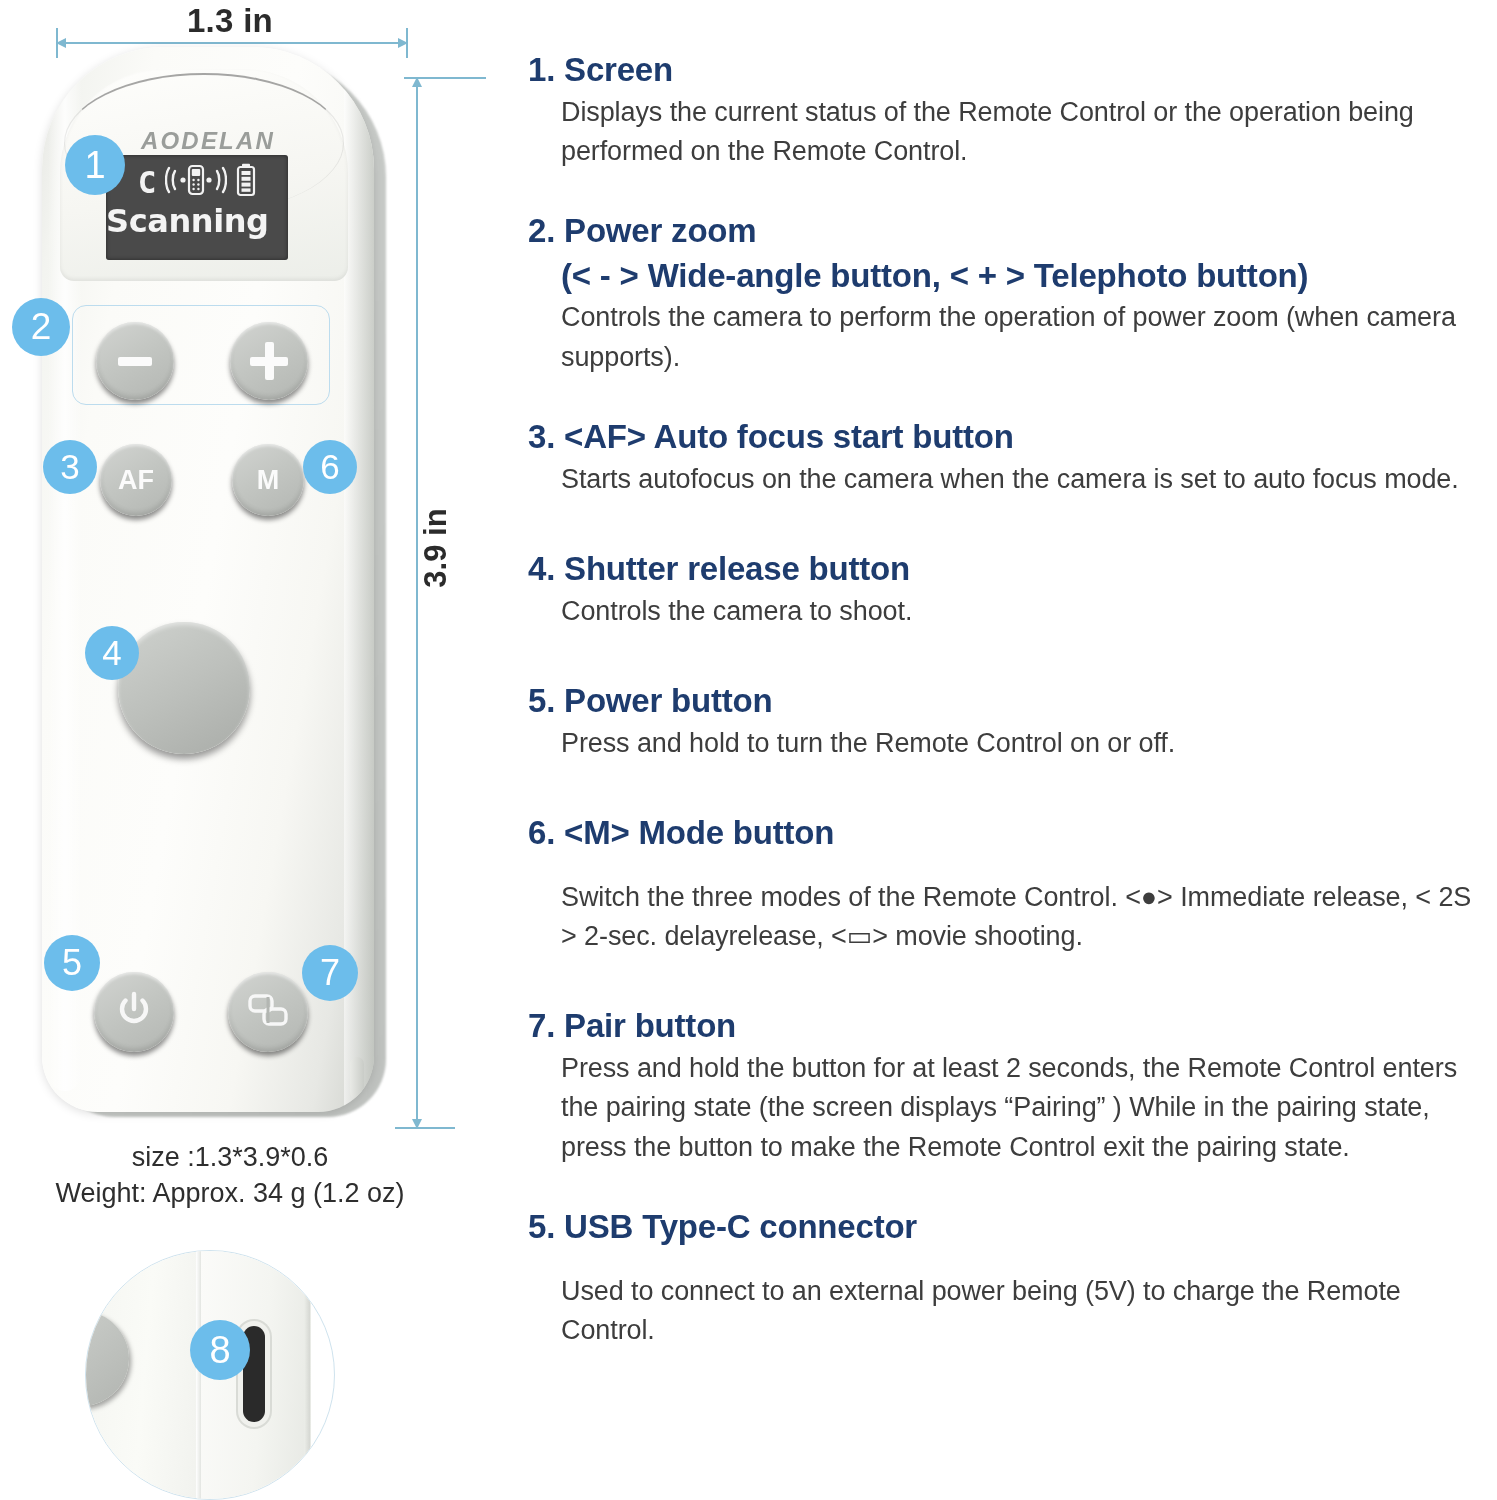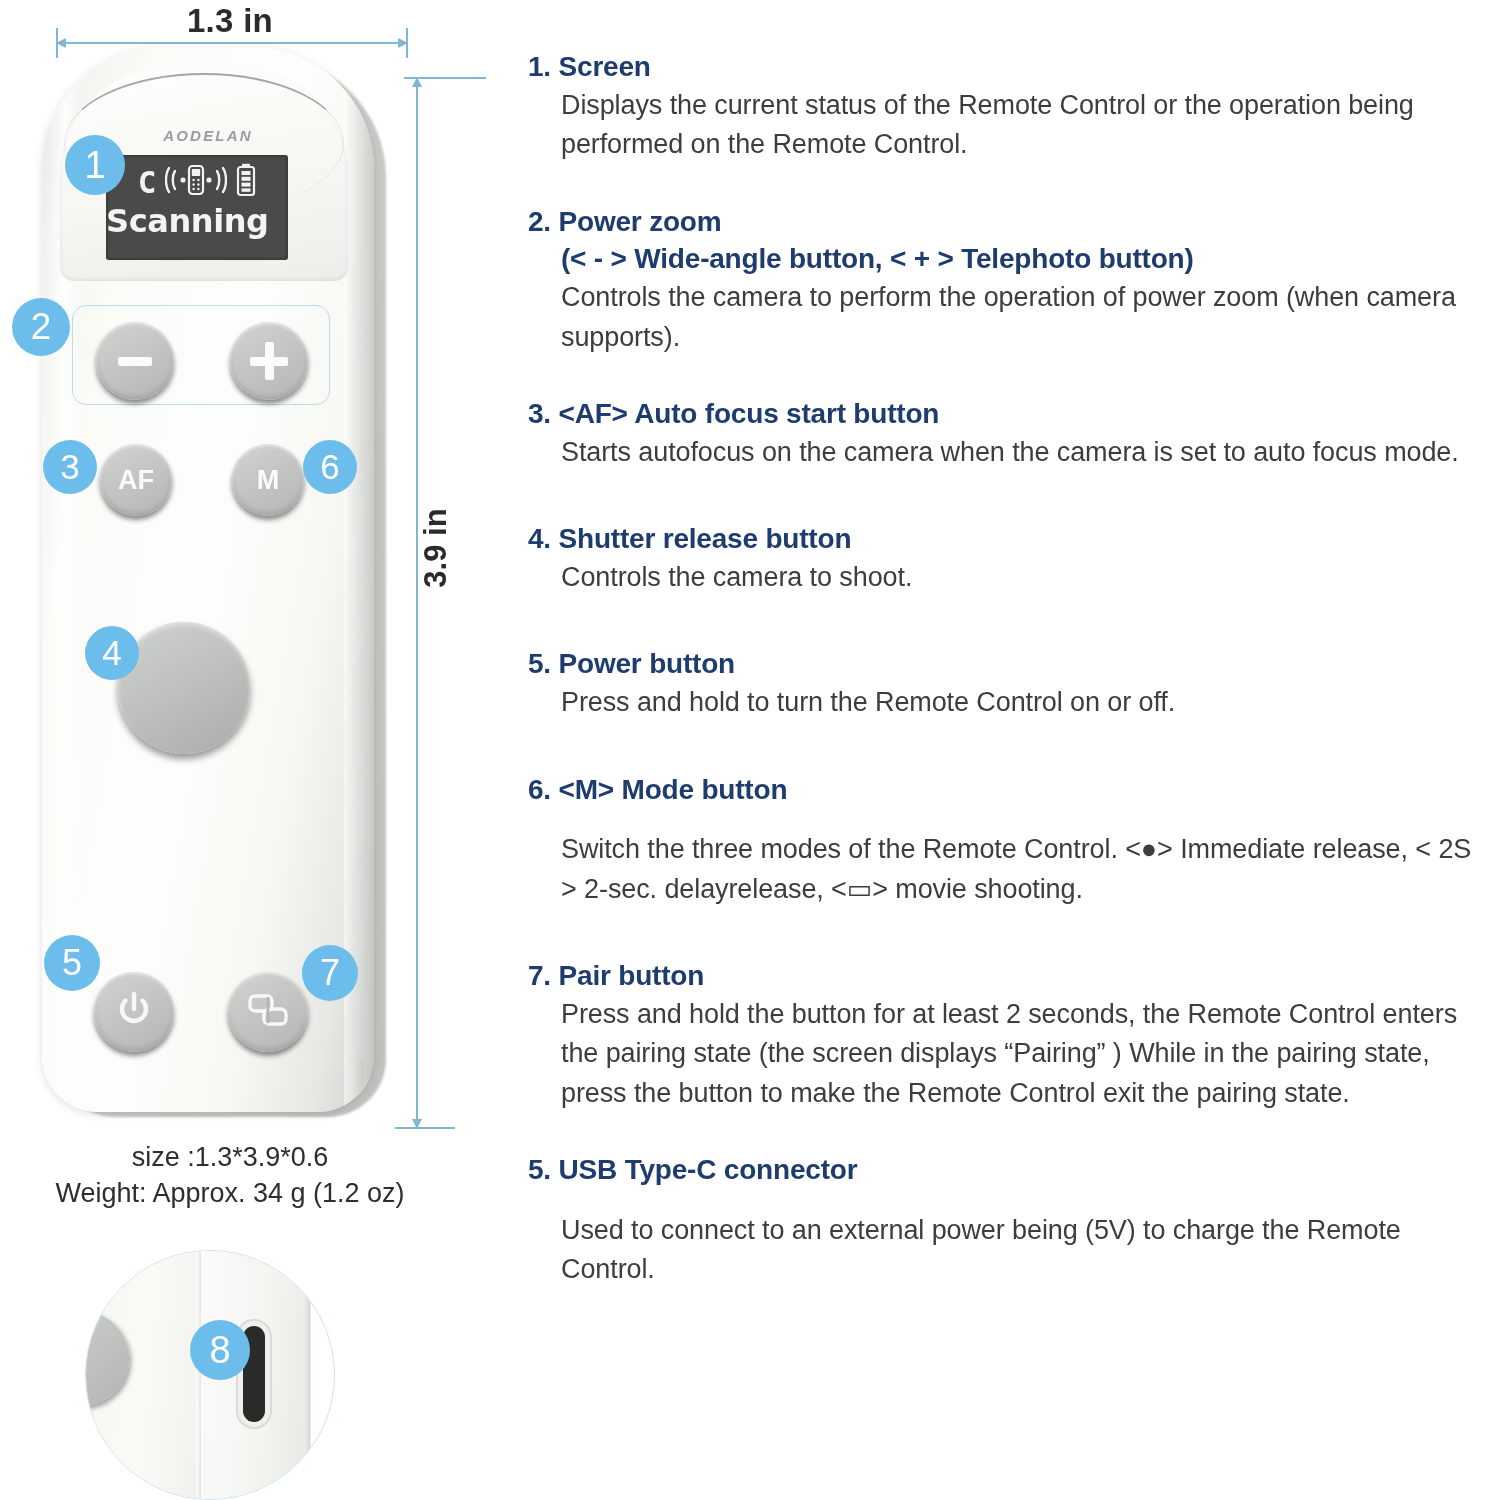--- a/index.html
+++ b/index.html
@@ -99,21 +99,21 @@
   .head-arc {
     position: absolute; left: 22px; top: 26px; width: 280px; height: 140px;
     border-radius: 50%;
     border-top: 2px solid rgba(60,60,60,.45);
     border-left: 1px solid rgba(120,120,120,.15);
     border-right: 1px solid rgba(120,120,120,.15);
     border-bottom: none;
   }
   .brand {
     position: absolute; left: 0; top: 80px; width: 332px; text-align: center;
-    font-size: 15px; font-weight: bold; font-style: italic;
+    font-size: 24px; font-weight: bold; font-style: italic;
     letter-spacing: 2.2px; color: #9a9d9a;
     font-family: "Liberation Sans", sans-serif;
   }
   .lcd {
     position: absolute; left: 64px; top: 108px; width: 182px; height: 105px;
     background: #4a4a4a; border-radius: 3px;
     box-shadow: inset 0 0 4px rgba(0,0,0,.5);
   }
   .lcd-row1 {
     position: absolute; left: 0; top: 7px; width: 182px; height: 40px;
@@ -230,21 +230,21 @@
   .b5 { left: 44px;  top: 935px; width: 56px; height: 56px; font-size: 36px; }
   .b7 { left: 302px; top: 945px; width: 56px; height: 56px; font-size: 36px; }
   .b8 { left: 190px; top: 1320px; width: 60px; height: 60px; font-size: 38px; }
 
   
   .right-col {
     position: absolute; left: 528px; top: 48px; width: 965px;
   }
   .sec { margin-bottom: 4px; }
   .sec h3 {
-    font-size: 28px; font-weight: bold; color: #1e3c6e;
+    font-size: 33px; font-weight: bold; color: #1e3c6e;
     line-height: 1.35; letter-spacing: -.2px;
   }
   .sec h3.sub {
     padding-left: 33px;
   }
   .sec p {
     font-size: 27px; color: #3d3d3d; line-height: 1.46;
     padding-left: 33px; letter-spacing: -.1px;
   }
   .gap-sm { height: 22px; }

